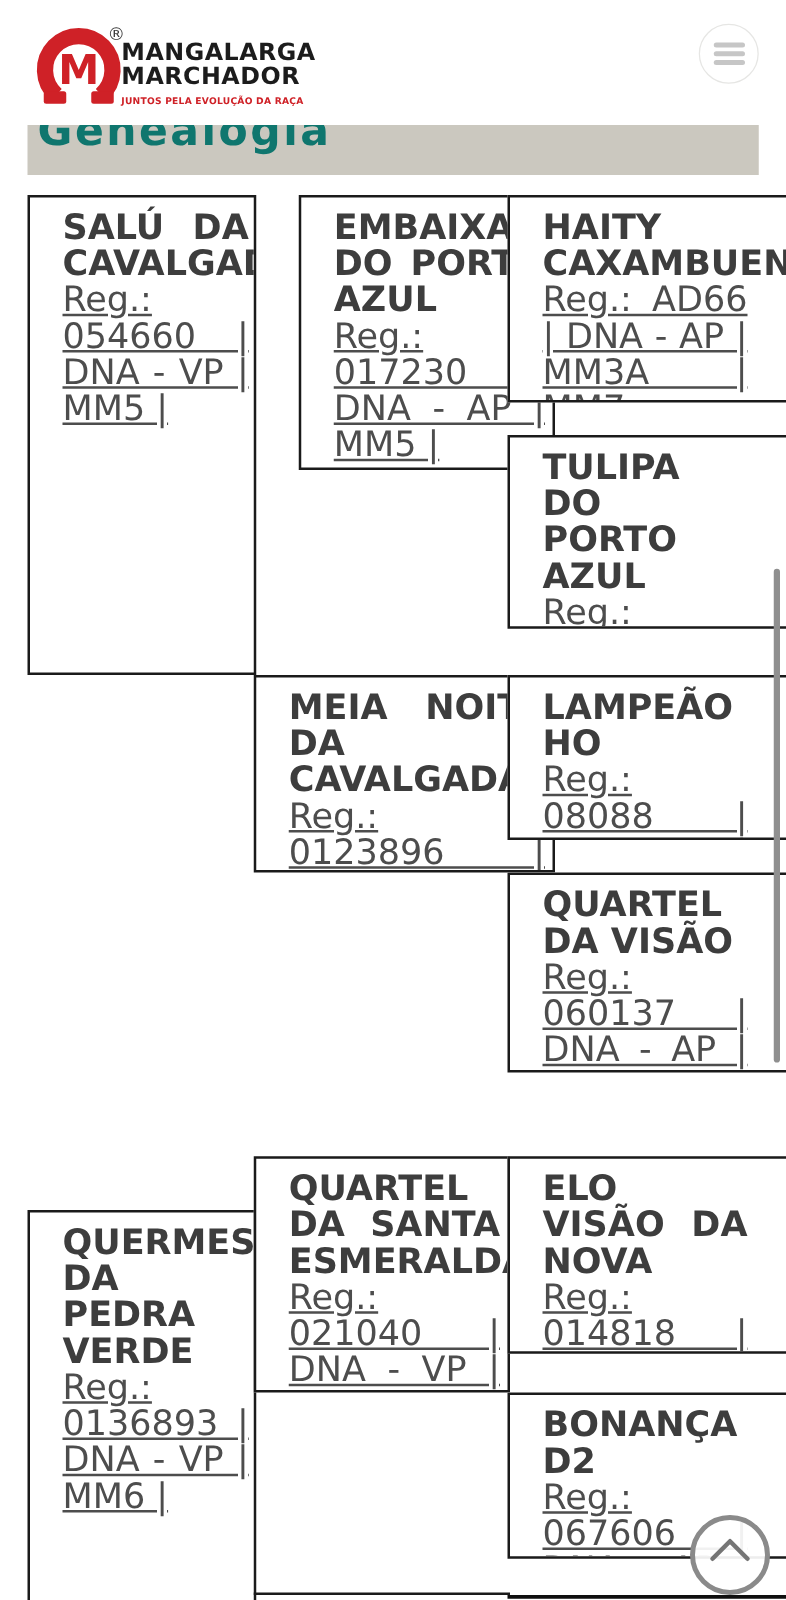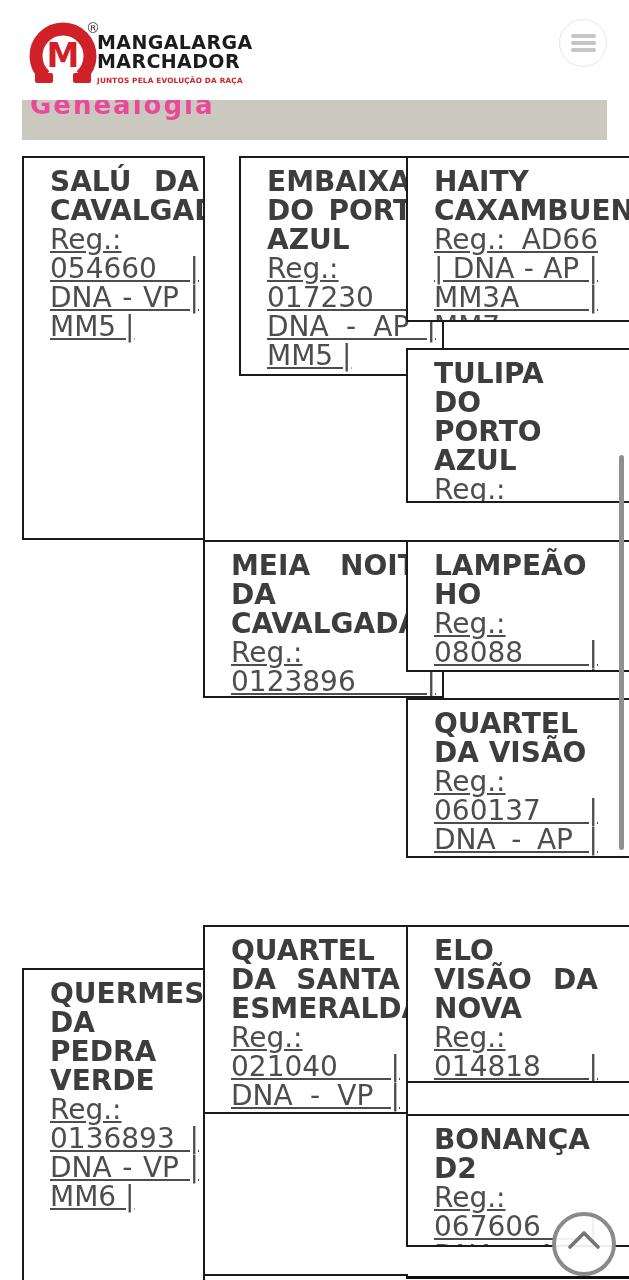--- a/index.html
+++ b/index.html
@@ -14,22 +14,22 @@
   .brand{position:absolute;left:97px;top:33px;width:132px;text-align:left;color:#1c1c1c;
          font-weight:bold;font-size:19px;line-height:18.5px;letter-spacing:.4px;white-space:nowrap;}
   .tagline{position:absolute;left:97px;top:76px;width:108px;text-align:center;color:#cf2127;
          font-weight:bold;font-size:7.3px;letter-spacing:.2px;white-space:nowrap;}
   .menu-btn{position:absolute;left:559px;top:19px;width:48px;height:48px;border-radius:50%;
          border:1.5px solid #e6e6e4;background:#fff;display:flex;flex-direction:column;
          justify-content:center;align-items:center;gap:3.5px;box-sizing:border-box;}
   .menu-btn i{display:block;width:25px;height:3.5px;border-radius:2px;background:#c6c6c6;}
   
   .band{position:absolute;left:22px;top:100px;width:585px;height:40px;background:#cbc8bf;z-index:1;}
-  .section-title{position:absolute;left:30px;top:87px;z-index:5;font-size:26px;line-height:36px;
-         font-weight:bold;color:#ec4899;letter-spacing:2px;text-align:center;}
+  .section-title{position:absolute;left:30px;top:87px;z-index:5;font-size:34px;line-height:36px;
+         font-weight:bold;color:#0f766e;letter-spacing:2px;text-align:center;}
   
   .box{position:absolute;box-sizing:border-box;border:2px solid #1a1a1a;background:#fff;
        padding:9px 6px 0 26px;font-size:28px;line-height:29px;text-align:justify;overflow:hidden;z-index:2;}
   .box strong{display:block;color:#3d3d3d;font-weight:bold;text-align:justify;}
   .box .info{display:block;color:#4d4d4d;text-align:justify;text-decoration:underline;}
   .c1{padding-right:4px;}
   .c3{padding-right:36px;}
   .b-salu      {left:22px; top:156px; width:183px;height:384px;}
   .b-embaixador{left:203px;top:156px; width:205px;height:220px;margin-left:36px;}
   .b-haity     {left:406px;top:156px; width:230px;height:166px;}

